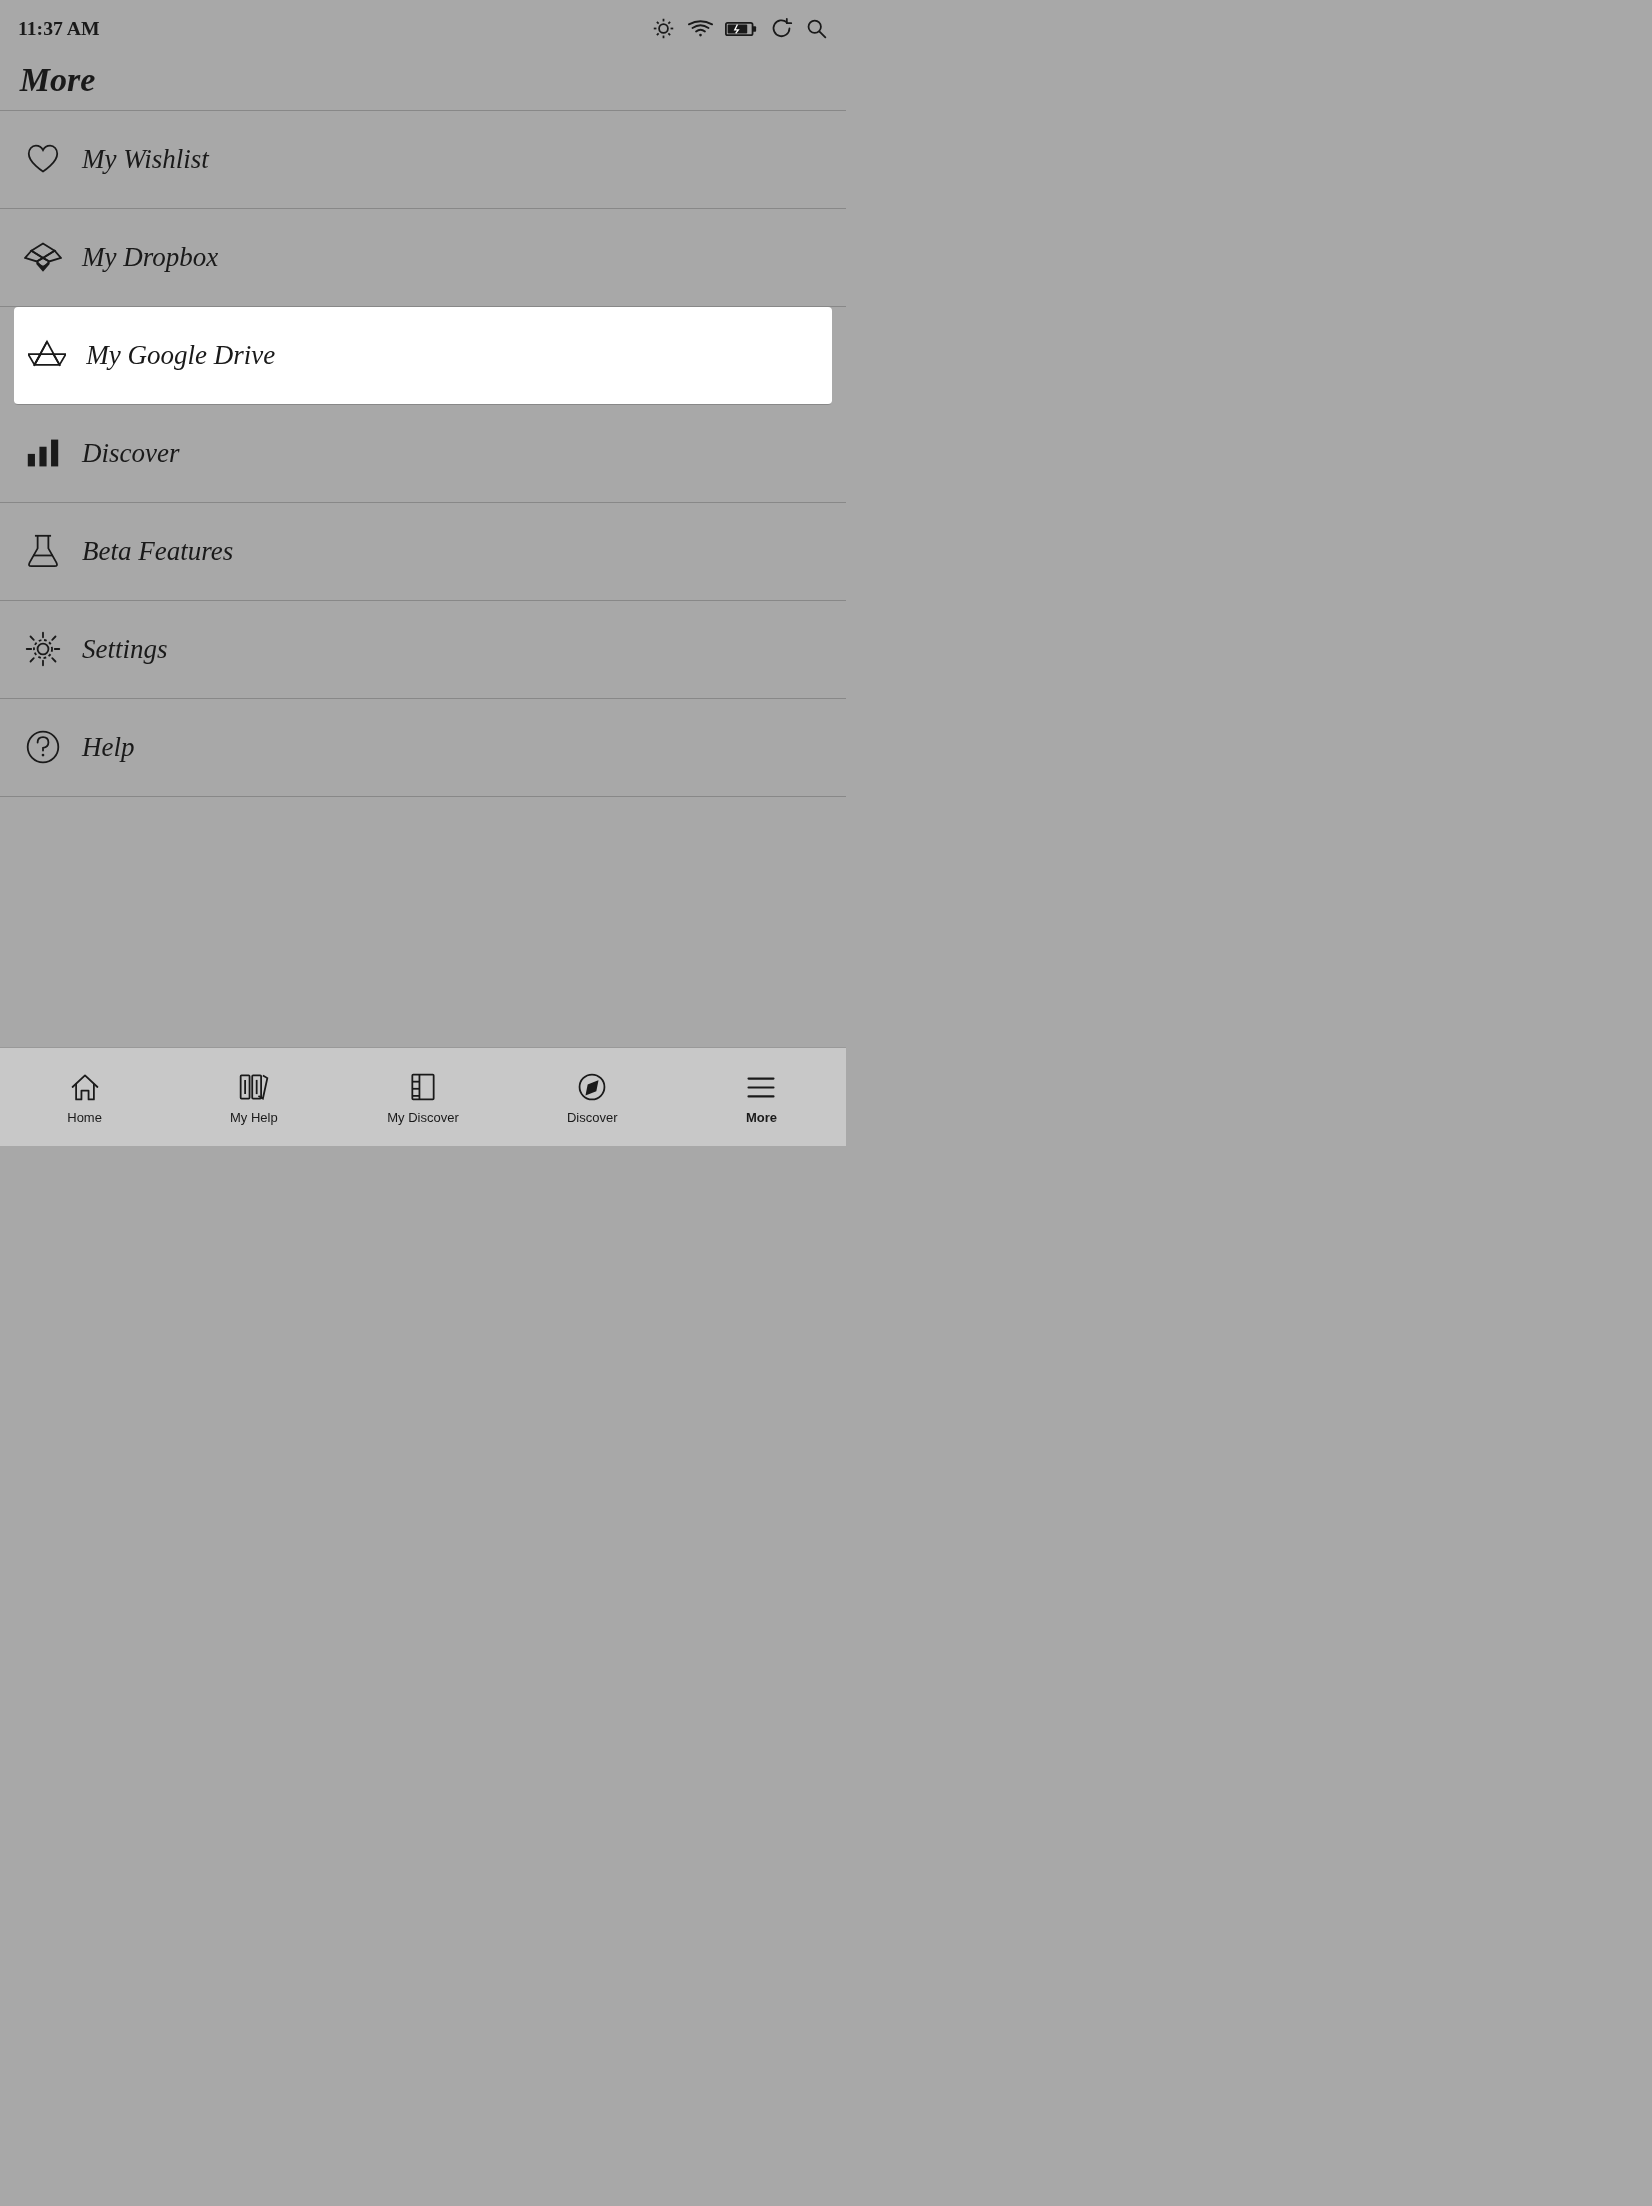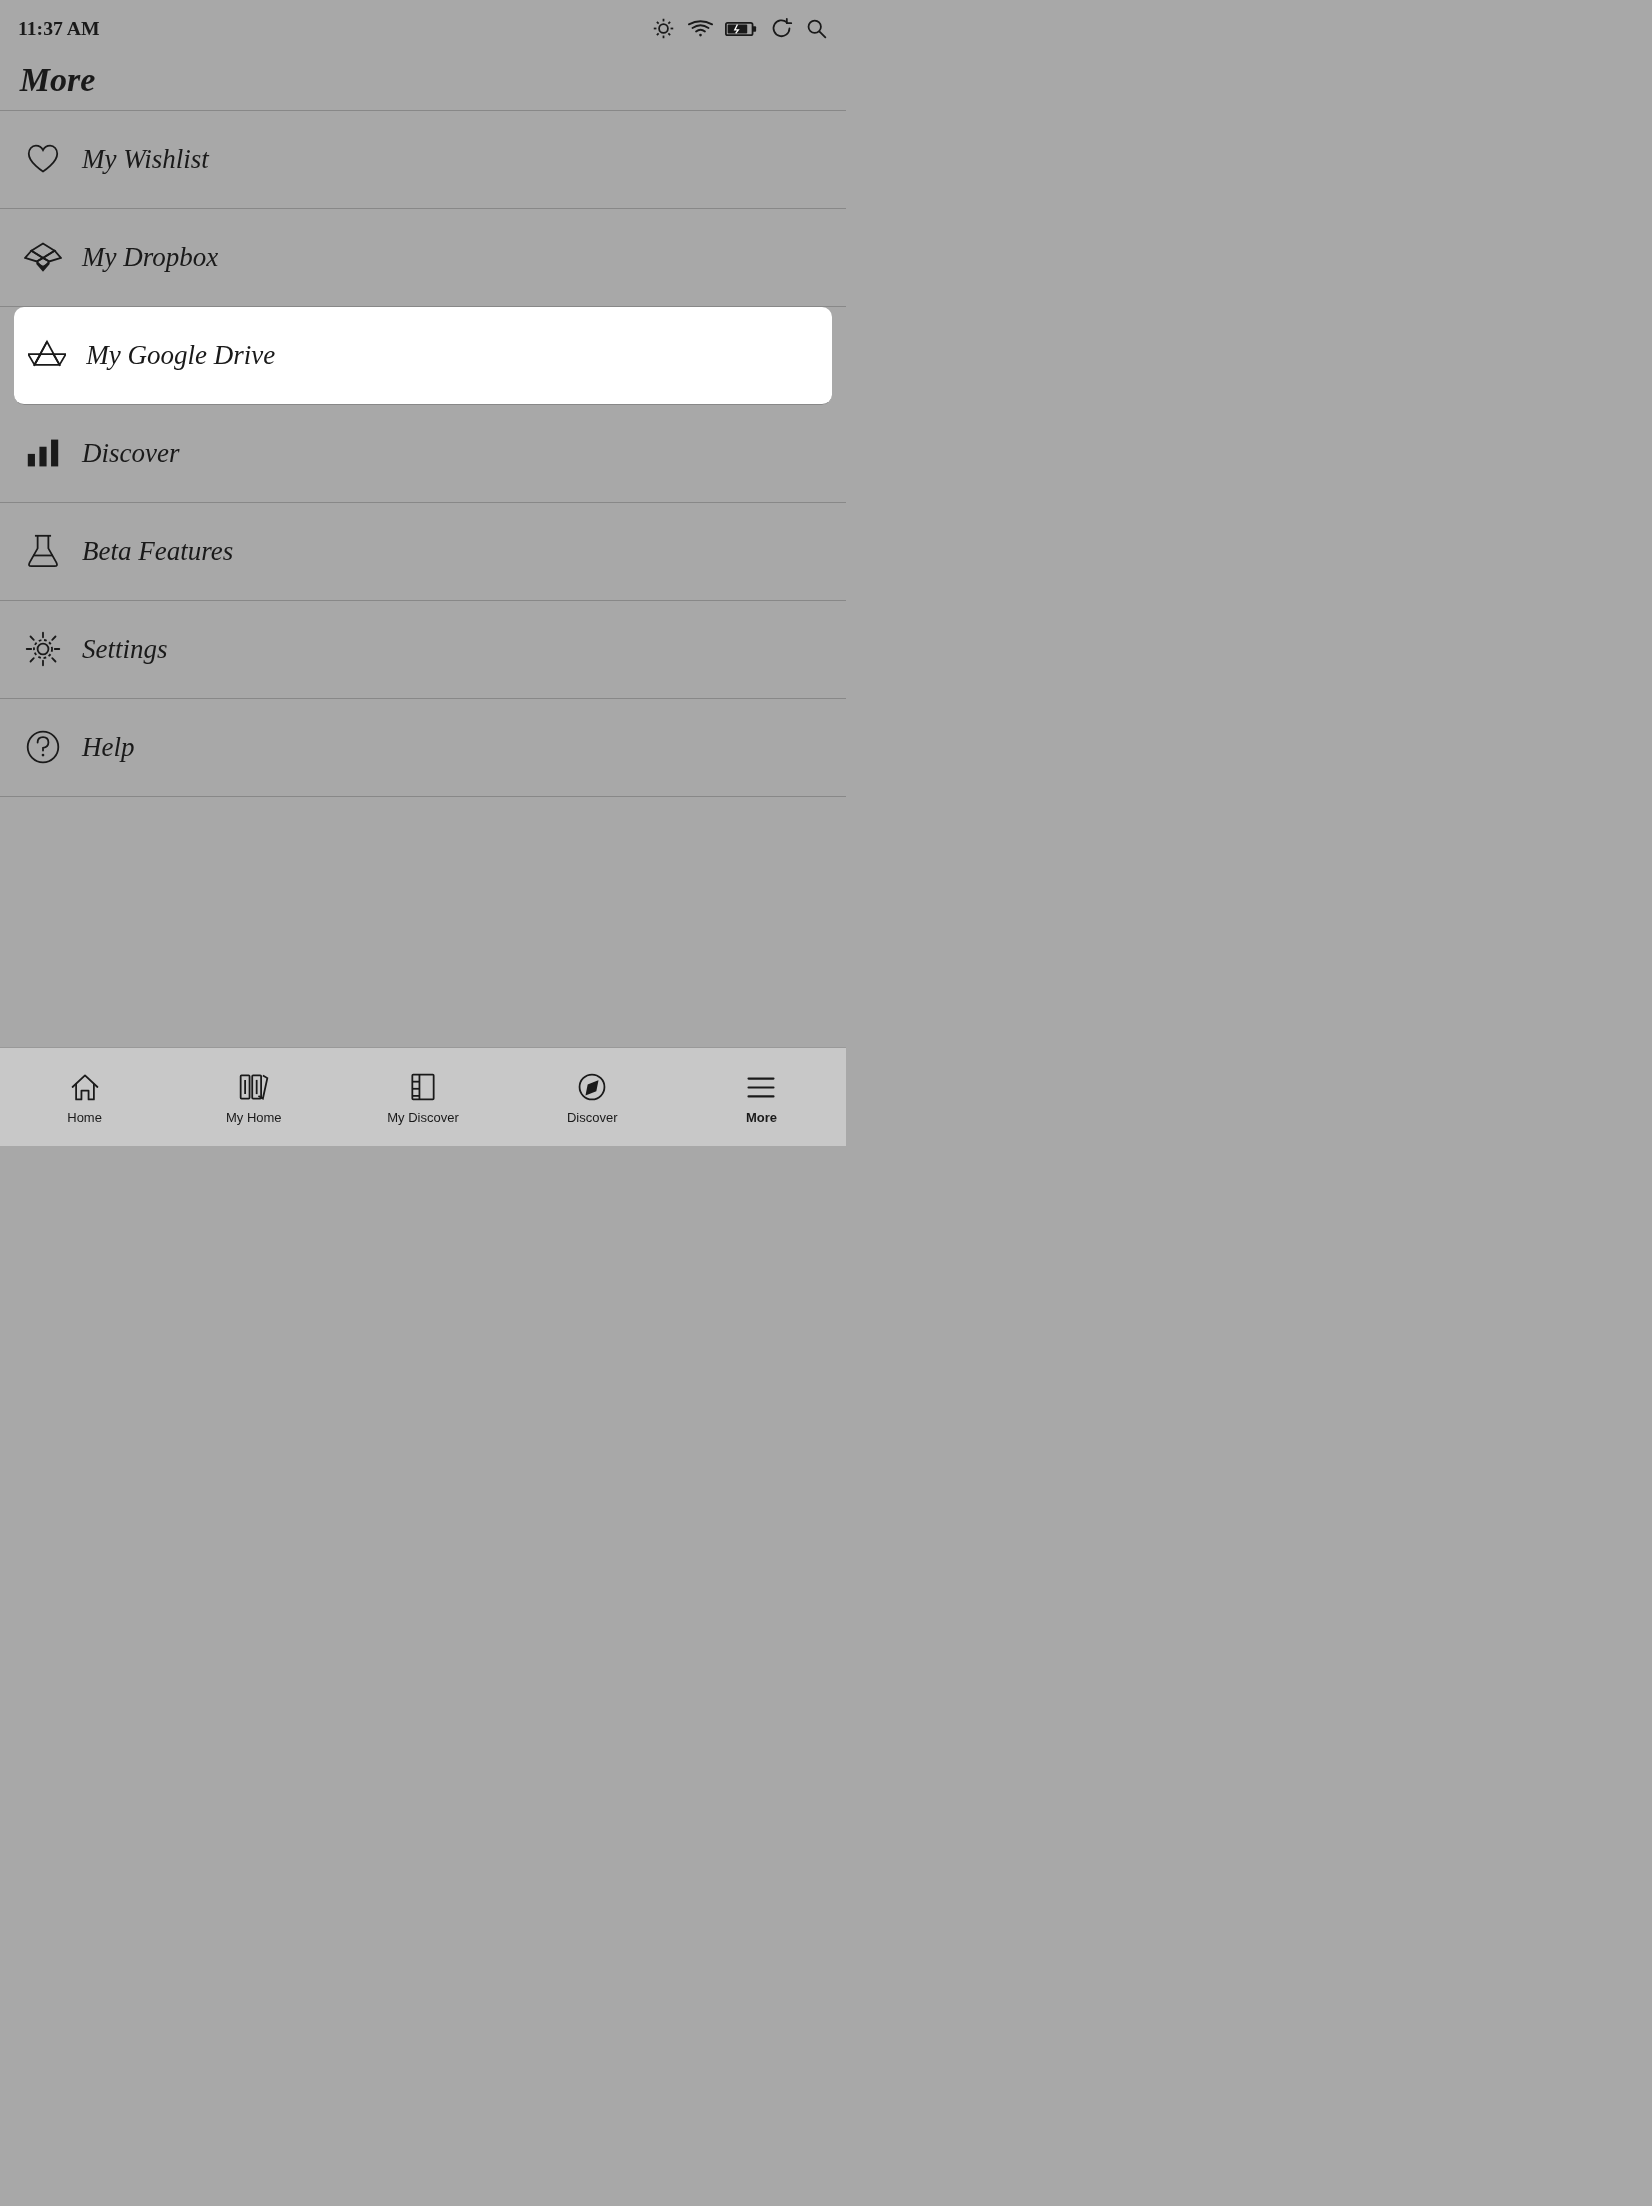--- a/index.html
+++ b/index.html
@@ -64,21 +64,21 @@
       display: flex;
       align-items: center;
       padding: 25px 19px;
       border-bottom: 1.3px solid #888;
       cursor: pointer;
       position: relative;
     }
 
     .menu-item.active {
       background-color: #ffffff;
-      border-radius: 10px;
+      border-radius: 4px;
       margin: 0 14.3px;
       border-bottom: 1.3px solid #888;
       padding: 25px 9px;
     }
 
     .menu-item-icon {
       width: 47px;
       height: 47px;
       display: flex;
       align-items: center;
@@ -305,21 +305,21 @@
   <div class="nav-item">
     <div class="nav-item-icon">
       <svg width="32" height="32" viewBox="0 0 36 36" stroke="#1a1a1a" stroke-width="2" fill="none">
         <rect x="3" y="5" width="10" height="26" rx="1"></rect>
         <rect x="16" y="5" width="10" height="26" rx="1"></rect>
         <line x1="8" y1="10" x2="8" y2="26"></line>
         <line x1="21" y1="10" x2="21" y2="26"></line>
         <path d="M28 5 L33 8 L28 31 L23 28" fill="none"></path>
       </svg>
     </div>
-    <span class="nav-item-label">My Home</span>
+    <span class="nav-item-label">My Help</span>
   </div>
 
   <div class="nav-item">
     <div class="nav-item-icon">
       <svg width="32" height="32" viewBox="0 0 36 36" stroke="#1a1a1a" stroke-width="2" fill="none">
         <rect x="6" y="4" width="24" height="28" rx="1"></rect>
         <line x1="14" y1="4" x2="14" y2="32"></line>
         <line x1="6" y1="12" x2="14" y2="12"></line>
         <line x1="6" y1="20" x2="14" y2="20"></line>
         <line x1="6" y1="28" x2="14" y2="28"></line>

